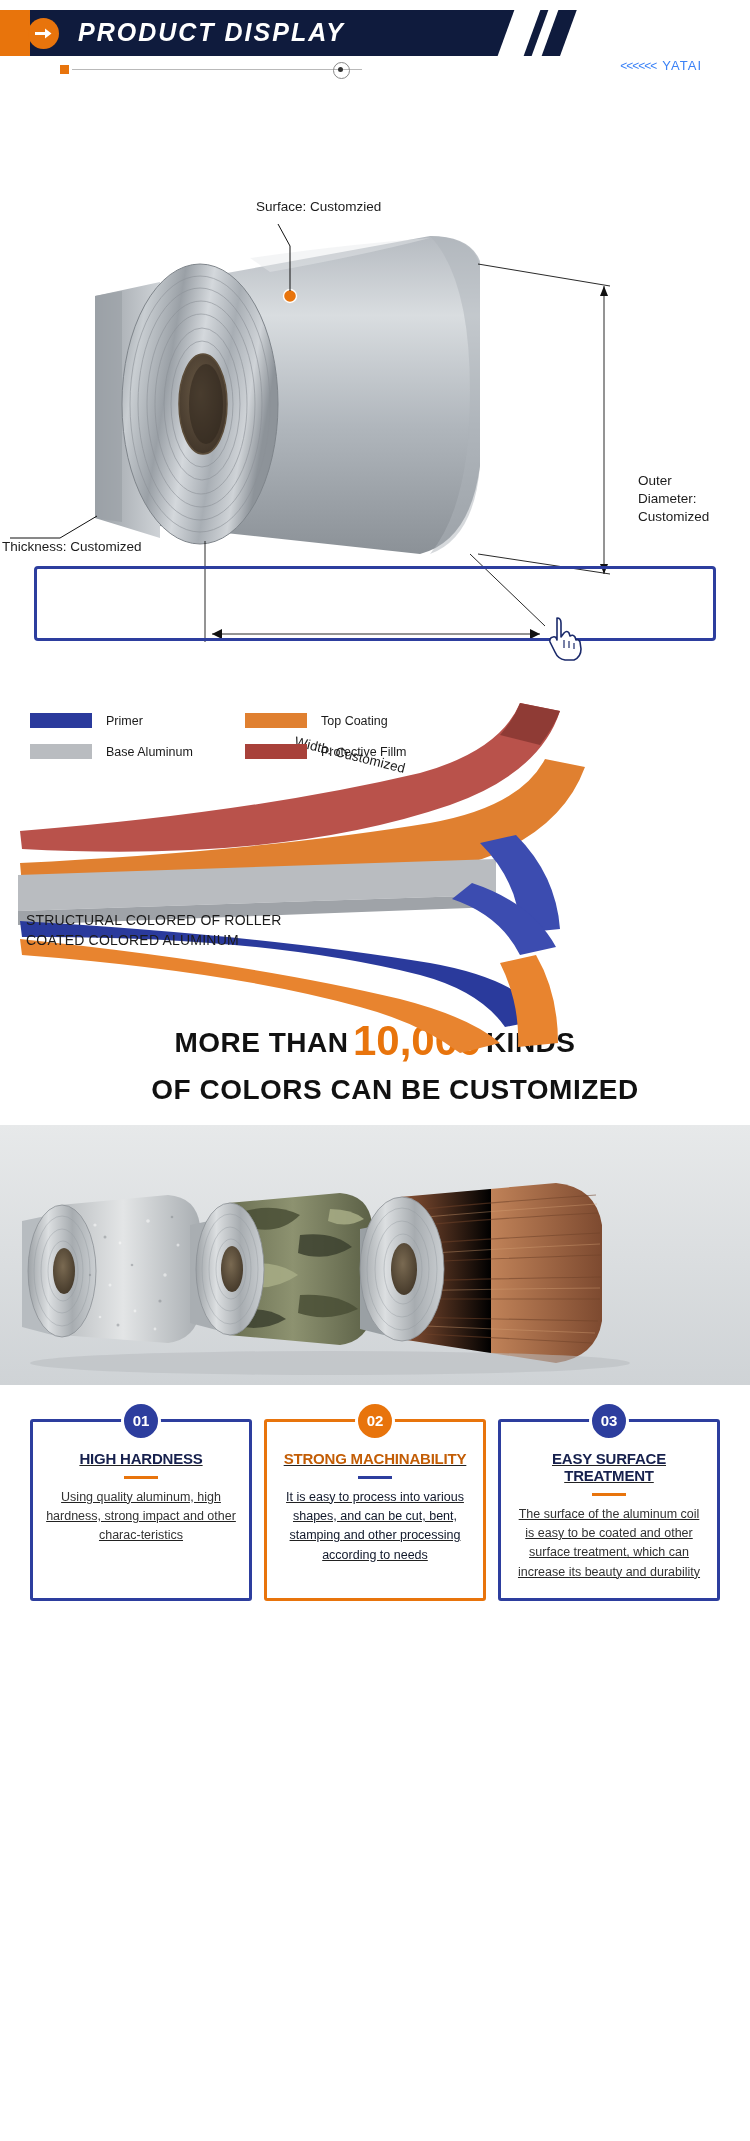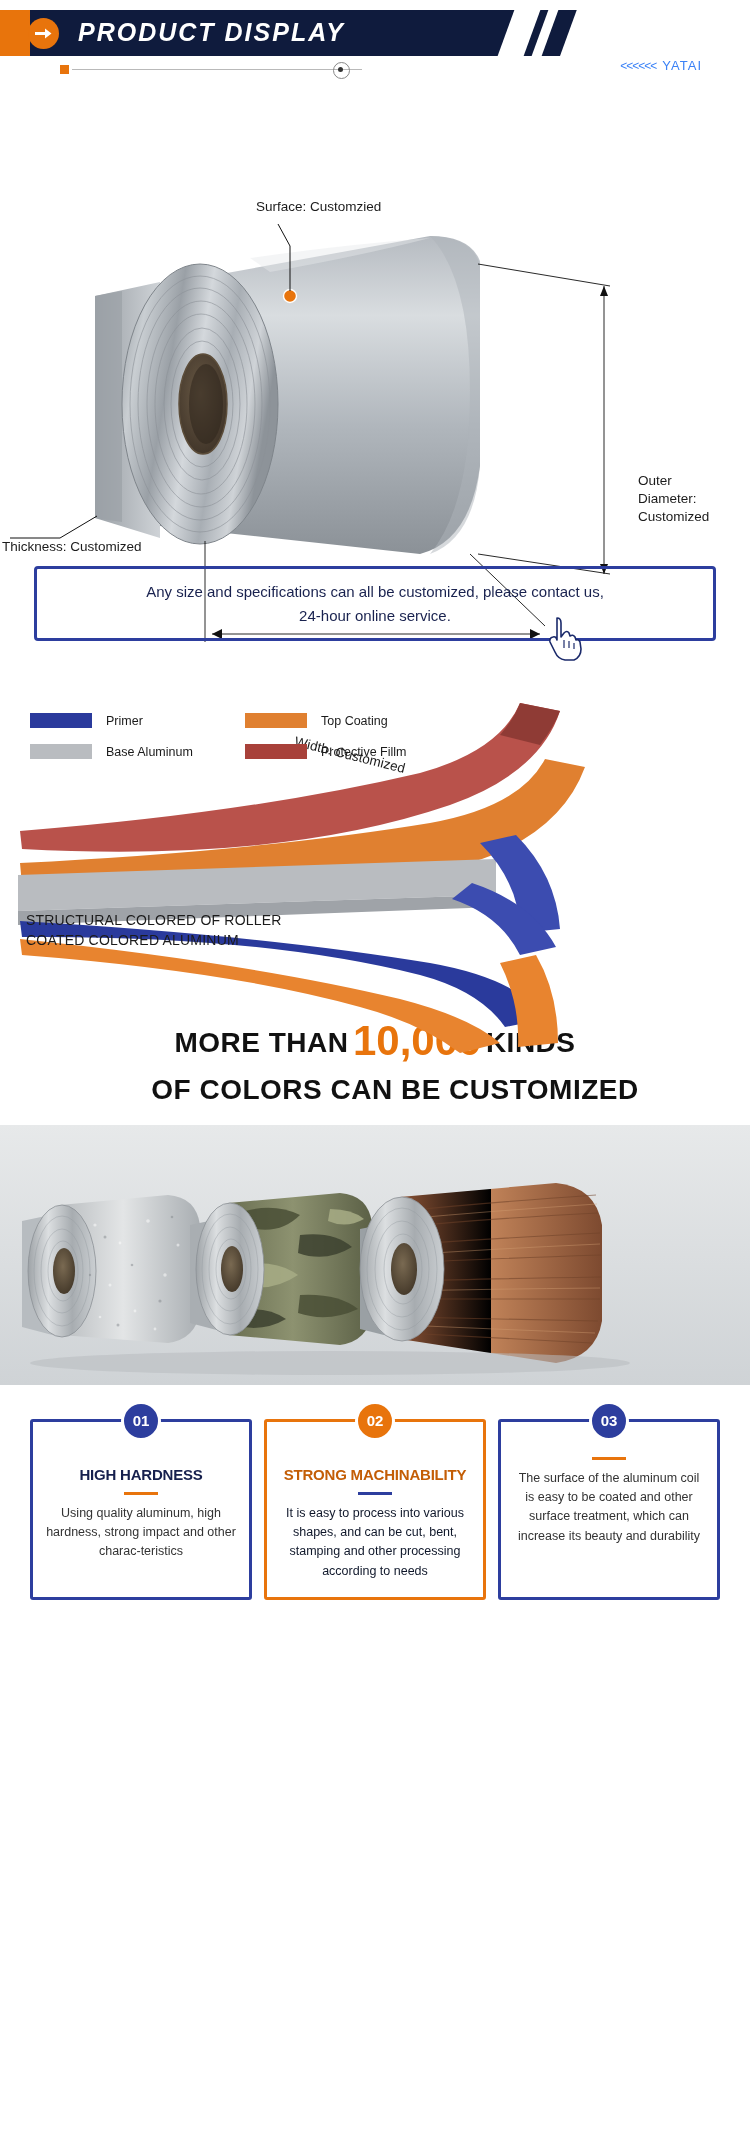--- a/index.html
+++ b/index.html
@@ -257,20 +257,21 @@
   }
   .card {
     position: relative;
     width: 222px;
     box-sizing: border-box;
     border: 3px solid #2d3e9e;
     border-radius: 3px;
     padding: 26px 12px 16px 12px;
     text-align: center;
     min-height: 150px;
+    text-decoration: underline;
   }
   .card.orange { border-color: #e8740c; }
   .card-badge {
     position: absolute;
     left: 50%;
     top: -21px;
     transform: translateX(-50%);
     width: 40px; height: 40px;
     border-radius: 50%;
     background: #2d3e9e;
@@ -281,21 +282,21 @@
     align-items: center;
     justify-content: center;
     border: 3px solid #ffffff;
     box-sizing: border-box;
   }
   .card.orange .card-badge { background: #e8740c; }
   .card-title {
     font-size: 15px;
     font-weight: bold;
     color: #16204d;
-    margin: 18px 0 0 0;
+    margin: 2px 0 0 0;
     letter-spacing: -0.2px;
   }
   .card.orange .card-title { color: #c35d05; }
   .card-rule {
     width: 34px; height: 3px;
     background: #e8740c;
     margin: 9px auto 9px auto;
   }
   .card.orange .card-rule { background: #2d3e9e; }
   .card-body {
@@ -405,24 +406,20 @@
       <polygon points="540,548 530,543 530,553" fill="#111"></polygon>
     </svg>
 
     <div class="lbl lbl-surface">Surface: Customzied</div>
     <div class="lbl lbl-thickness">Thickness: Customized</div>
     <div class="lbl lbl-outer">Outer Diameter: Customized</div>
     <div class="lbl lbl-width">Width: Customized</div>
   </div>
 
   <div class="callout">
-    <div class="callout-text">
-      <span>Any size and specifications can all be customized, please contact us,</span><br>
-      <span>24-hour online service.</span>
-    </div>
     <svg class="hand-cursor" viewBox="0 0 40 46">
       <path d="M14 4 q4 0 4 5 v14 l3-4 q3-3 5 0 l1 3 q3-2 5 1 l1 3 q3-1 4 2 l1 7 q0 8-7 11 l-9 0 q-7-1-10-8 L7 28 q-1-4 3-5 q3-1 4 3 Z" fill="#ffffff" stroke="#1b2a6b" stroke-width="1.6" stroke-linejoin="round"></path>
       <line x1="21" y1="26" x2="21" y2="34" stroke="#1b2a6b" stroke-width="1.2"></line>
       <line x1="26" y1="27" x2="26" y2="34" stroke="#1b2a6b" stroke-width="1.2"></line>
       <line x1="31" y1="29" x2="31" y2="35" stroke="#1b2a6b" stroke-width="1.2"></line>
     </svg>
   </div>
 
   <div class="struct">
     <svg width="750" height="340" viewBox="0 0 750 340" style="position:absolute;left:0;top:0;">
@@ -611,19 +608,20 @@
 
     <div class="card orange">
       <div class="card-badge">02</div>
       <div class="card-title">STRONG MACHINABILITY</div>
       <div class="card-rule"></div>
       <div class="card-body">It is easy to process into various shapes, and can be cut, bent, stamping and other processing according to needs</div>
     </div>
 
     <div class="card">
       <div class="card-badge">03</div>
+      <div class="card-title">EASY SURFACE TREATMENT</div>
       <div class="card-rule"></div>
       <div class="card-body">The surface of the aluminum coil is easy to be coated and other surface treatment, which can increase its beauty and durability</div>
     </div>
 
   </div>
 
 </div>
 
 </body></html>

